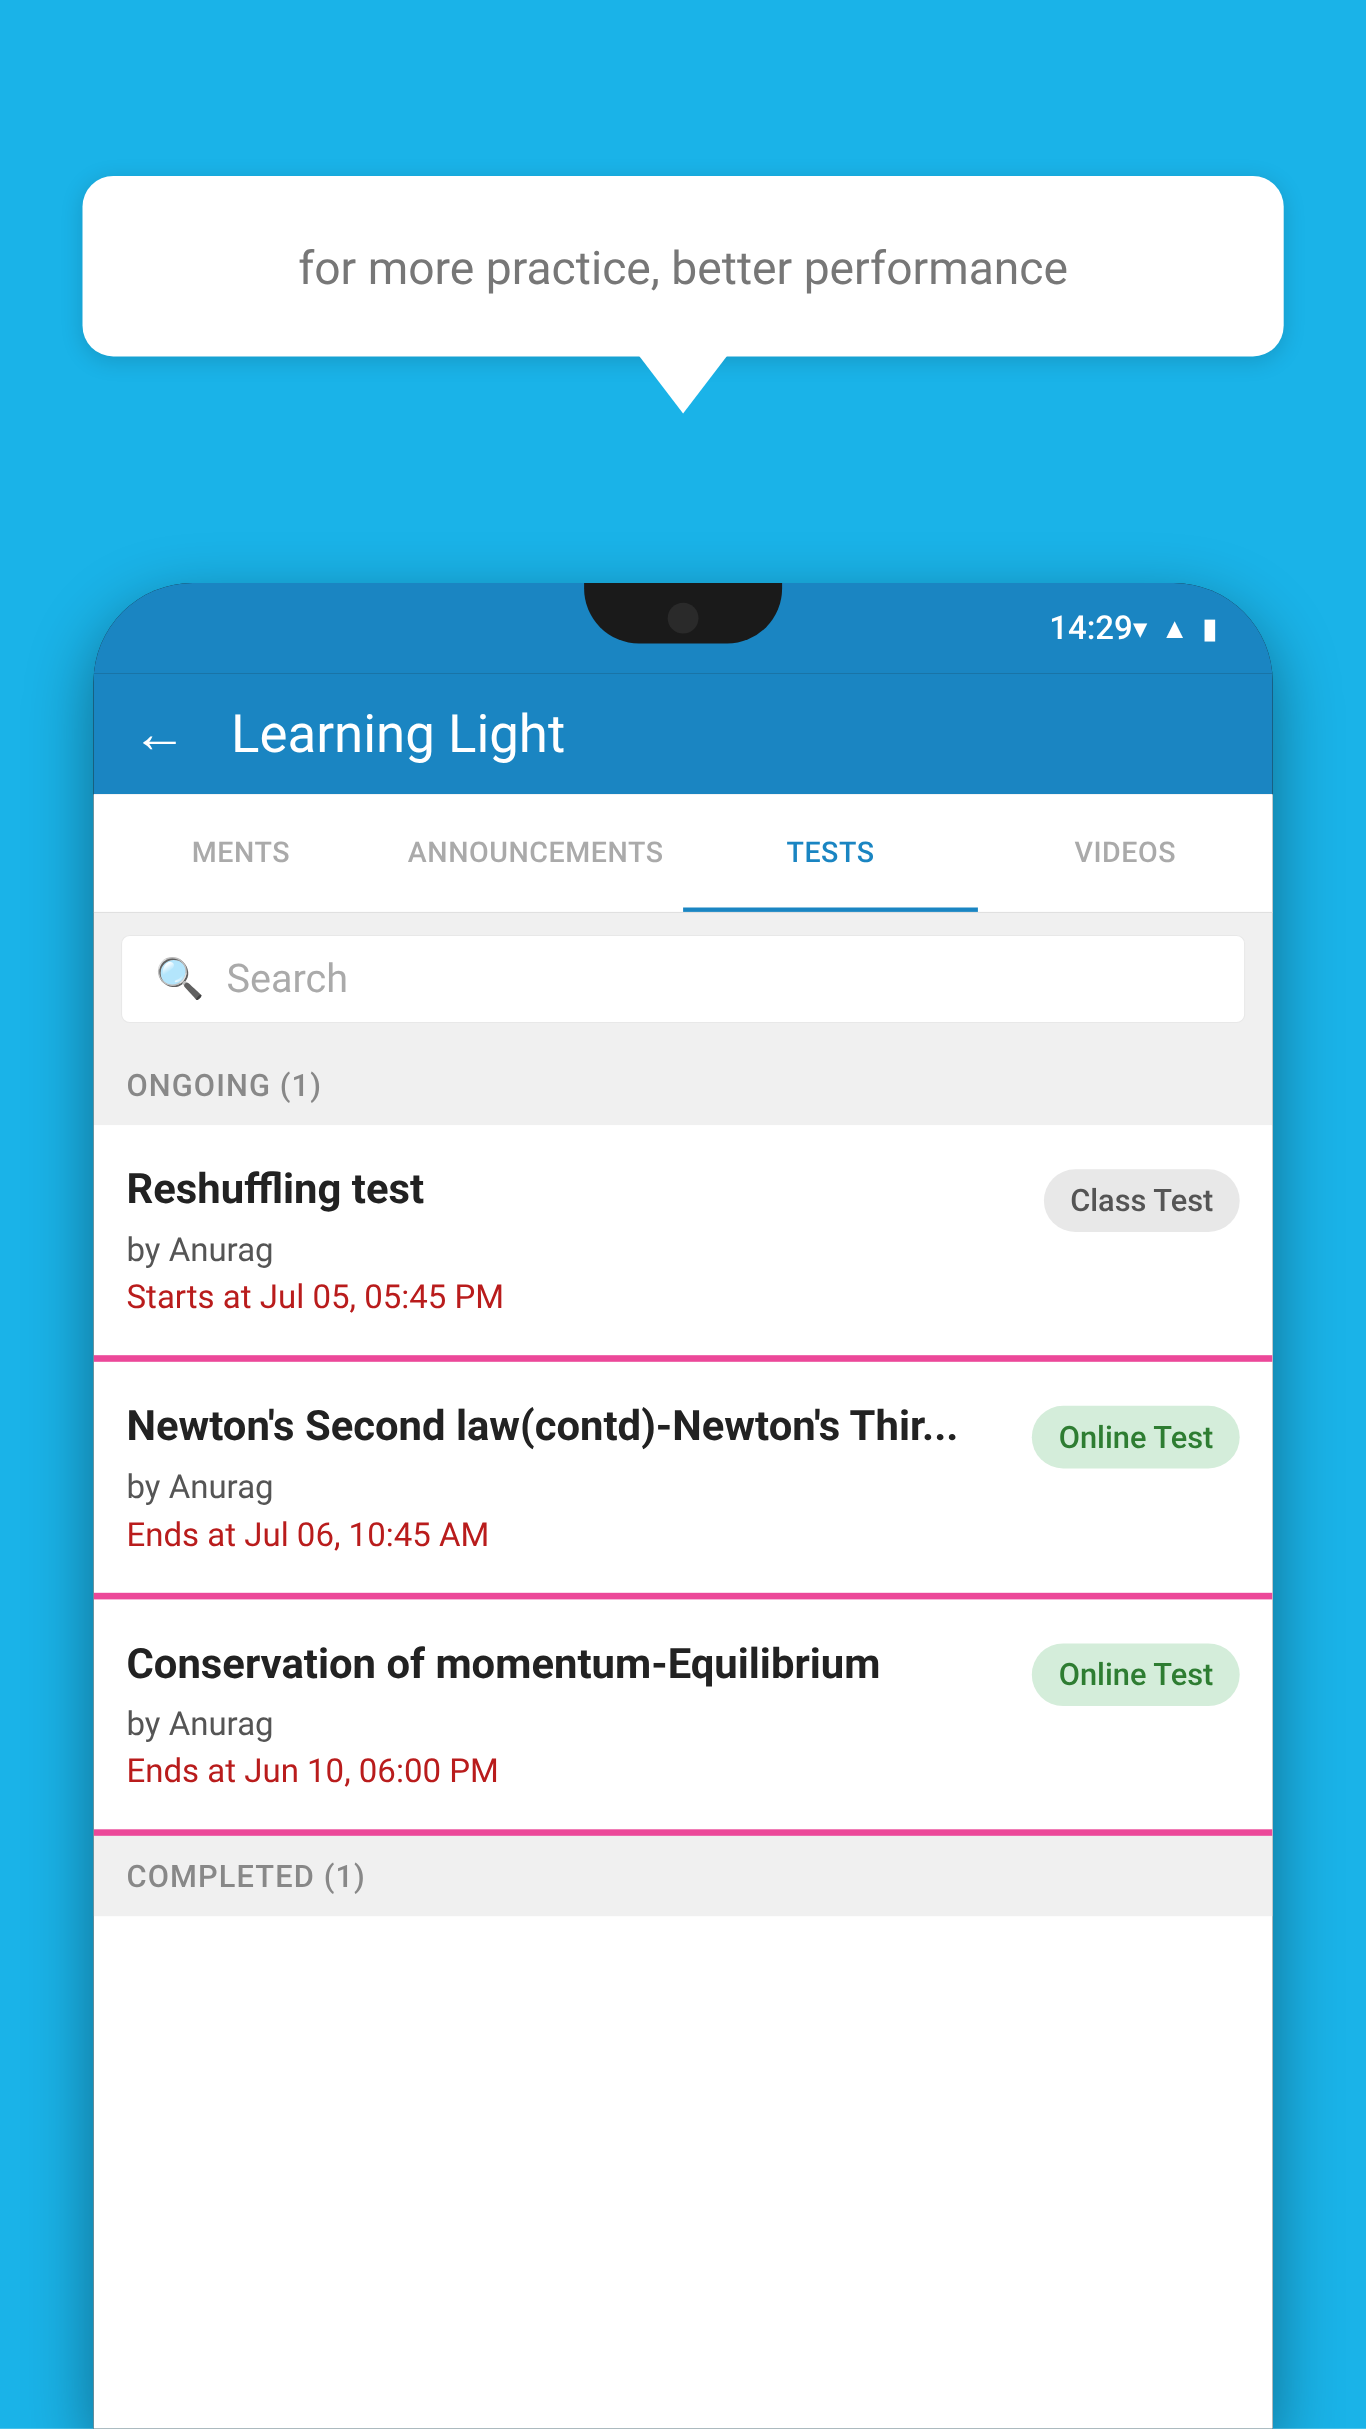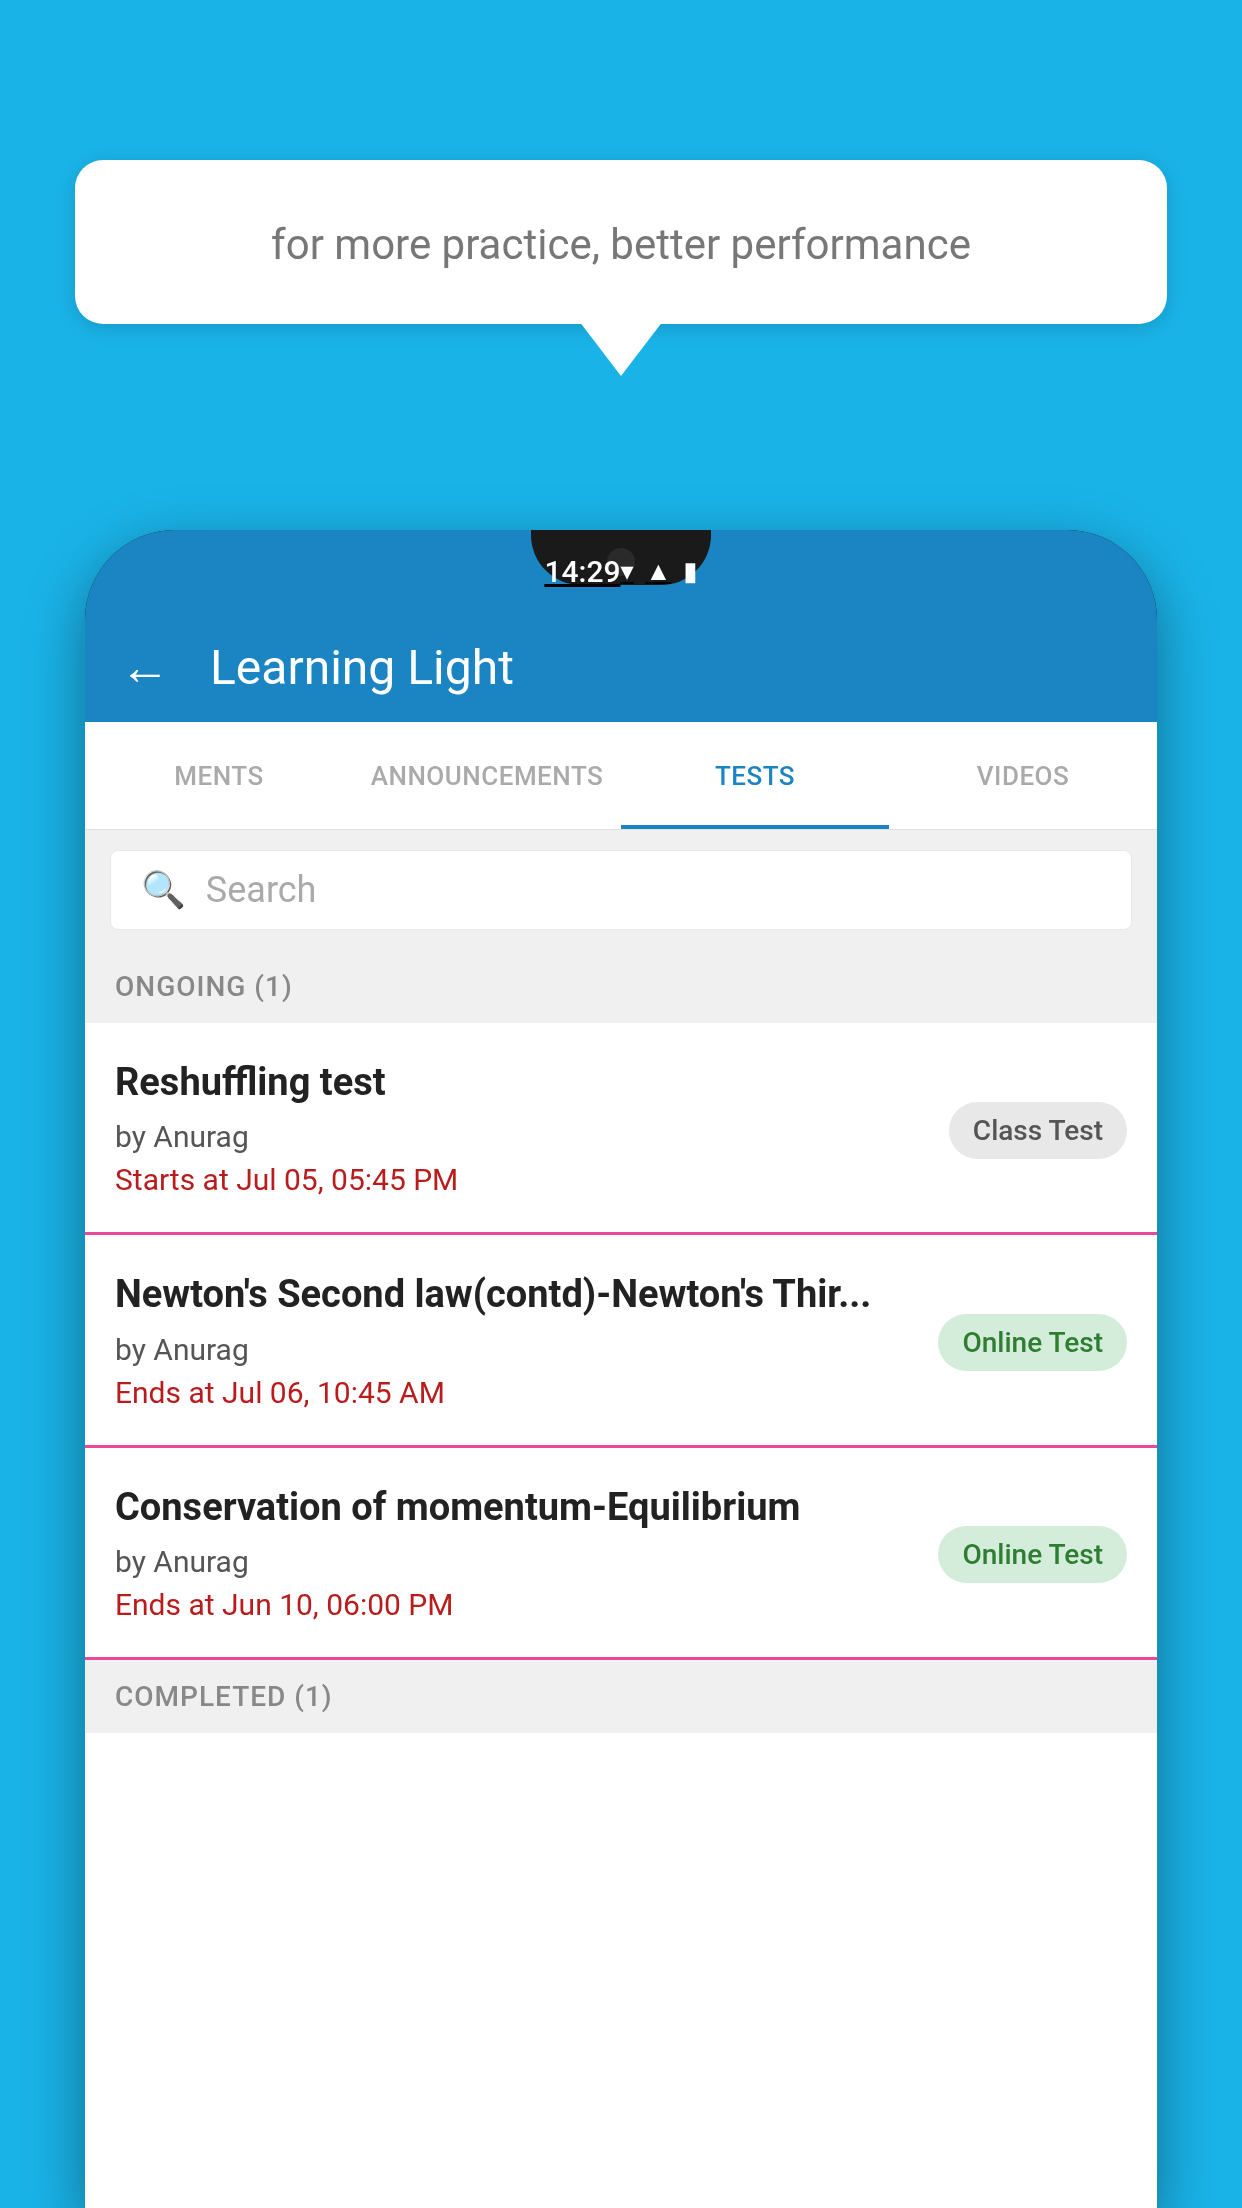--- a/index.html
+++ b/index.html
@@ -67,24 +67,23 @@
       overflow: hidden;
       box-shadow: 0 20px 60px rgba(0,0,0,0.4);
     }
 
     
     .phone-status-bar {
       background: #1a85c2;
       height: 82px;
       display: flex;
       align-items: center;
-      justify-content: center;
+      justify-content: flex-end;
       padding: 0 50px;
       position: relative;
-      text-decoration: underline;
     }
 
     .notch {
       position: absolute;
       top: 0;
       left: 50%;
       transform: translateX(-50%);
       width: 180px;
       height: 55px;
       background: #1a1a1a;
@@ -219,24 +218,24 @@
       letter-spacing: 1px;
     }
 
     
     .test-list {
       background: white;
     }
 
     .test-item {
       padding: 35px 30px;
-      border-bottom: 3px solid #ec4899;
+      border-bottom: 6px solid #ec4899;
       display: flex;
       justify-content: space-between;
-      align-items: center;
+      align-items: flex-start;
     }
 
     .test-info {
       flex: 1;
       padding-right: 20px;
     }
 
     .test-name {
       font-size: 38px;
       font-weight: 700;

